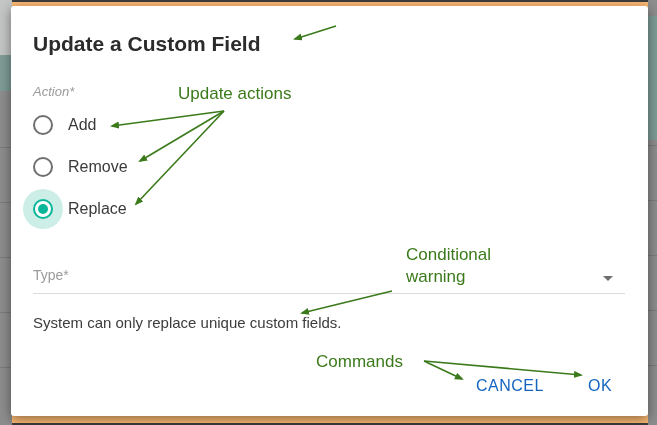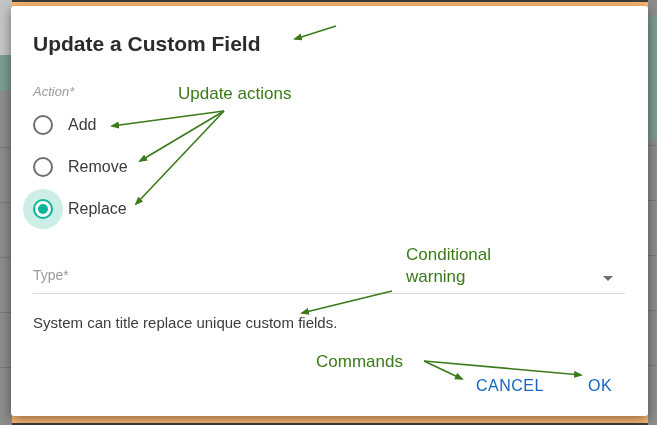--- a/index.html
+++ b/index.html
@@ -88,21 +88,21 @@
       <span class="radio-outer">
           <span class="radio-dot"></span>
         </span>
       <span class="radio-label">Replace</span>
     </div>
 
     <div class="type-label">Type*</div>
     <div class="field-underline"></div>
     <div class="caret"></div>
 
-    <div class="warning-text">System can title replace unique custom fields.</div>
+    <div class="warning-text">System can only replace unique custom fields.</div>
 
     <button class="dlg-btn btn-cancel">CANCEL</button>
     <button class="dlg-btn btn-ok">OK</button>
   </div>
 
   <div class="note note-actions">Update actions</div>
   <div class="note note-cond">
     <span>Conditional</span>
     <span>warning</span>
   </div>

